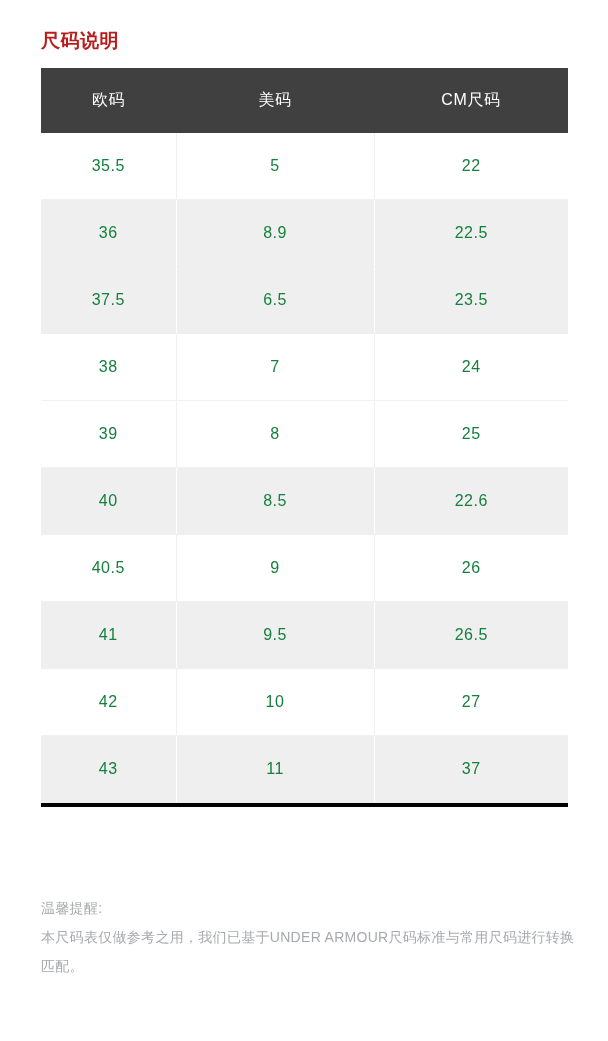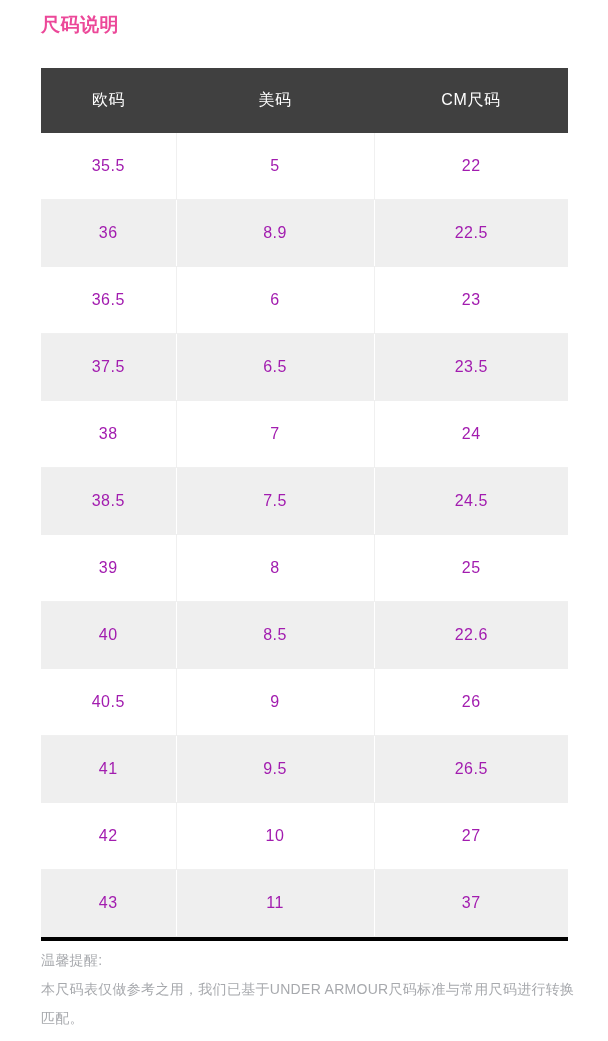--- a/index.html
+++ b/index.html
@@ -16,24 +16,24 @@
   }
   .page {
     position: relative;
     width: 608px;
     height: 1041px;
     box-sizing: border-box;
   }
   .page-title {
     position: absolute;
     left: 41px;
-    top: 12px;
+    top: 28px;
     font-size: 19px;
     font-weight: bold;
-    color: #ec4899;
+    color: #b91c1c;
     letter-spacing: 0.5px;
     line-height: 26px;
   }
   .size-table-wrap {
     position: absolute;
     left: 41px;
     top: 68px;
     width: 527px;
     border-bottom: 4px solid #000000;
   }
@@ -56,21 +56,21 @@
     vertical-align: middle;
     letter-spacing: 0.6px;
     padding: 0;
     border: 0;
   }
   table.size-table tbody td {
     height: 66px;
     text-align: center;
     vertical-align: middle;
     font-size: 16px;
-    color: #a21caf;
+    color: #15803d;
     letter-spacing: 0.5px;
     padding: 0;
     border-right: 1px solid #ffffff;
     background: #ffffff;
   }
   table.size-table tbody tr.odd td {
     background: #ffffff;
     border-right-color: #f0f0f0;
     border-bottom: 1px solid #f0f0f0;
   }
@@ -80,21 +80,21 @@
     border-bottom: 1px solid #efefef;
     margin-top: 12px;
   }
   table.size-table tbody td:last-child {
     border-right: 0;
   }
 
   .table-note {
     position: absolute;
     left: 41px;
-    top: 946px;
+    top: 894px;
     width: 540px;
     font-size: 14px;
     line-height: 29px;
     color: #a7a9ad;
     letter-spacing: 0.3px;
   }
   .table-note .note-line {
     display: block;
     white-space: nowrap;
   }
@@ -128,39 +128,29 @@
         <tr class="odd">
           <td>35.5</td>
           <td>5</td>
           <td>22</td>
         </tr>
         <tr class="even">
           <td>36</td>
           <td>8.9</td>
           <td>22.5</td>
         </tr>
-        <tr class="odd">
-          <td>36.5</td>
-          <td>6</td>
-          <td>23</td>
-        </tr>
         <tr class="even">
           <td>37.5</td>
           <td>6.5</td>
           <td>23.5</td>
         </tr>
         <tr class="odd">
           <td>38</td>
           <td>7</td>
           <td>24</td>
-        </tr>
-        <tr class="even">
-          <td>38.5</td>
-          <td>7.5</td>
-          <td>24.5</td>
         </tr>
         <tr class="odd">
           <td>39</td>
           <td>8</td>
           <td>25</td>
         </tr>
         <tr class="even">
           <td>40</td>
           <td>8.5</td>
           <td>22.6</td>

